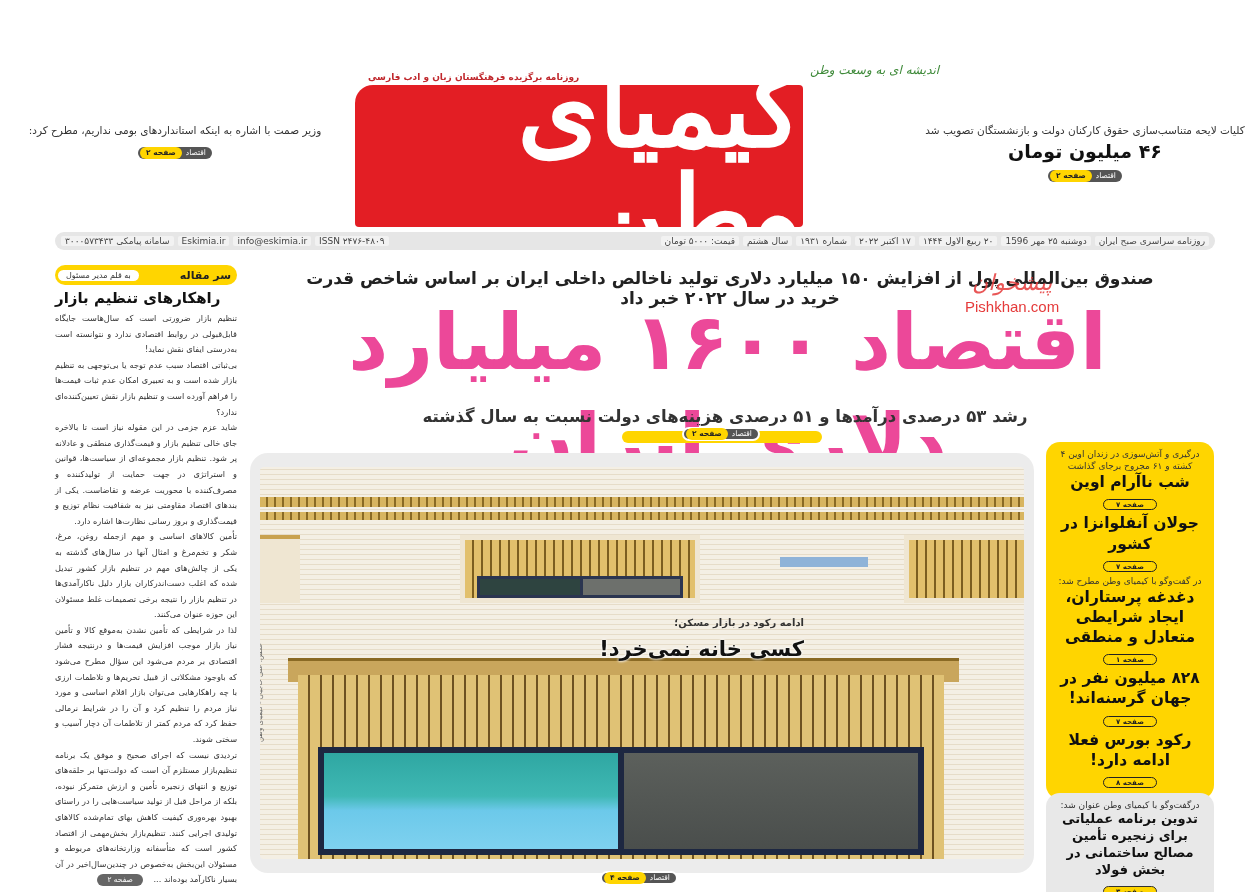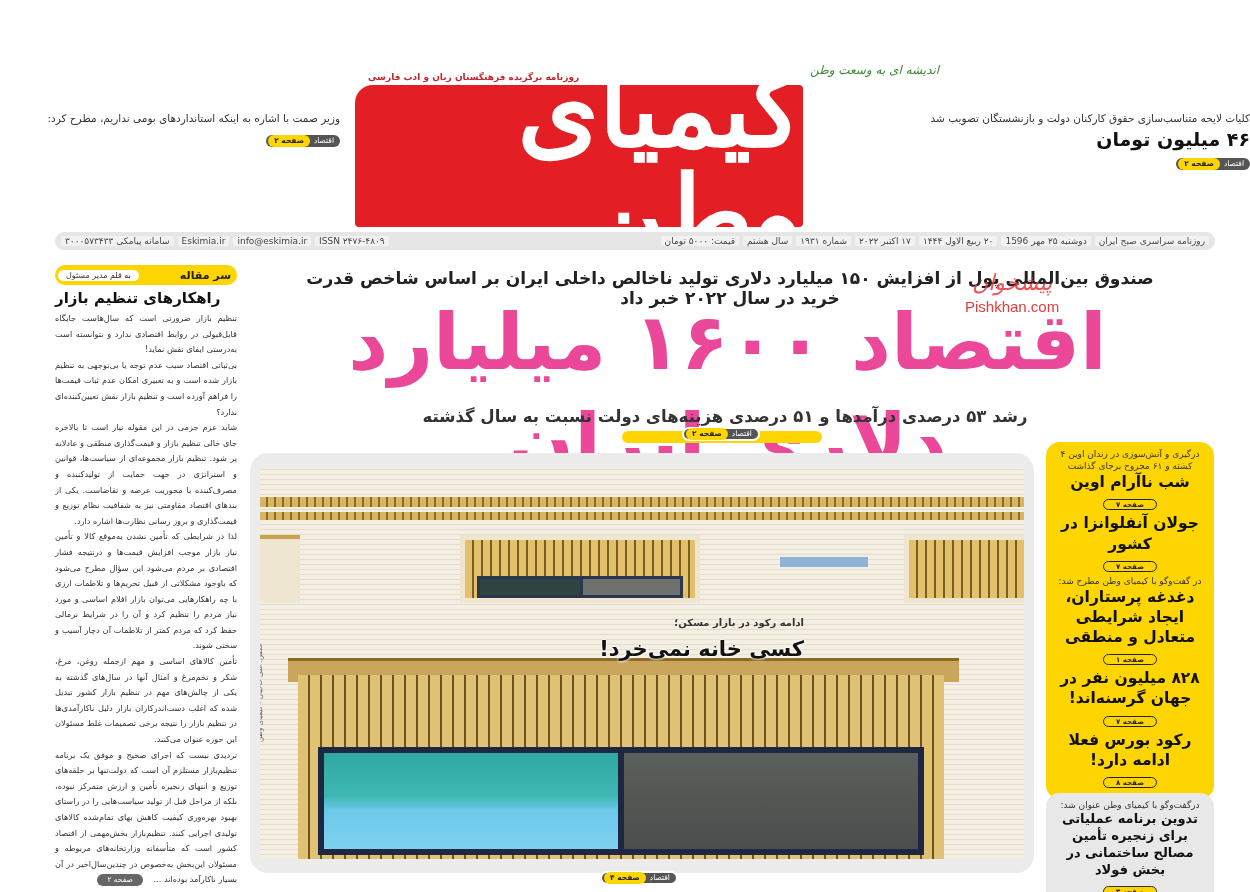--- a/index.html
+++ b/index.html
@@ -18,21 +18,21 @@
     font-size: 104px; line-height: 1; letter-spacing: -2px; transform: translateY(6px);
   }
   .tagline-top {
     position: absolute; left: 368px; top: 72px; font-size: 9px; color: #c0282d; font-weight: bold;
   }
   .slogan {
     position: absolute; left: 810px; top: 63px; font-family: "DejaVu Serif", serif;
     font-style: italic; font-size: 12px; color: #3f8a3a;
   }
 
-  .side-story { position: absolute; top: 112px; width: 330px; }
+  .side-story { position: absolute; top: 124px; width: 330px; text-align: center; }
   .side-story.right { left: 920px; width: 330px; }
   .side-story.left { left: 10px; width: 330px; }
   .side-kicker { font-size: 10.5px; color: #333; margin-bottom: 4px; }
   .side-head { font-size: 19px; font-weight: bold; color: #111; line-height: 1.22; }
   .tag {
     display: inline-flex; align-items: center; gap: 0; margin-top: 4px;
     background: #555; border-radius: 8px; height: 12px; padding: 0 6px 0 2px;
     font-size: 7.5px; color: #fff; line-height: 12px;
   }
   .tag .tag-page { background: #ffd500; color: #222; border-radius: 6px; padding: 0 6px; margin-left: 0; margin-right: 4px; font-weight: bold; }
@@ -186,22 +186,22 @@
 <div class="editorial">
   <div class="ed-header">
     <span class="ed-label">سر مقاله</span>
     <span class="ed-byline">به قلم مدیر مسئول</span>
   </div>
   <div class="ed-title">راهکارهای تنظیم بازار</div>
   <div class="ed-body">
     <p>تنظیم بازار ضرورتی است که سال‌هاست جایگاه قابل‌قبولی در روابط اقتصادی ندارد و نتوانسته است به‌درستی ایفای نقش نماید!</p>
     <p>بی‌ثباتی اقتصاد سبب عدم توجه یا بی‌توجهی به تنظیم بازار شده است و به تعبیری امکان عدم ثبات قیمت‌ها را فراهم آورده است و تنظیم بازار نقش تعیین‌کننده‌ای ندارد؟</p>
     <p>شاید عزم جزمی در این مقوله نیاز است تا بالاخره جای خالی تنظیم بازار و قیمت‌گذاری منطقی و عادلانه پر شود. تنظیم بازار مجموعه‌ای از سیاست‌ها، قوانین و استراتژی در جهت حمایت از تولیدکننده و مصرف‌کننده با محوریت عرضه و تقاضاست. یکی از بندهای اقتصاد مقاومتی نیز به شفافیت نظام توزیع و قیمت‌گذاری و بروز رسانی نظارت‌ها اشاره دارد.</p>
+    <p>تأمین کالاهای اساسی و مهم ازجمله روغن، مرغ، شکر و تخم‌مرغ و امثال آنها در سال‌های گذشته به یکی از چالش‌های مهم در تنظیم بازار کشور تبدیل شده که اغلب دست‌اندرکاران بازار دلیل ناکارآمدی‌ها در تنظیم بازار را نتیجه برخی تصمیمات غلط مسئولان این حوزه عنوان می‌کنند.</p>
     <p>لذا در شرایطی که تأمین نشدن به‌موقع کالا و تأمین نیاز بازار موجب افزایش قیمت‌ها و درنتیجه فشار اقتصادی بر مردم می‌شود این سؤال مطرح می‌شود که باوجود مشکلاتی از قبیل تحریم‌ها و تلاطمات ارزی با چه راهکارهایی می‌توان بازار اقلام اساسی و مورد نیاز مردم را تنظیم کرد و آن را در شرایط نرمالی حفظ کرد که مردم کمتر از تلاطمات آن دچار آسیب و سختی شوند.</p>
-    <p>تأمین کالاهای اساسی و مهم ازجمله روغن، مرغ، شکر و تخم‌مرغ و امثال آنها در سال‌های گذشته به یکی از چالش‌های مهم در تنظیم بازار کشور تبدیل شده که اغلب دست‌اندرکاران بازار دلیل ناکارآمدی‌ها در تنظیم بازار را نتیجه برخی تصمیمات غلط مسئولان این حوزه عنوان می‌کنند.</p>
     <p><span>تردیدی نیست که اجرای صحیح و موفق یک برنامه تنظیم‌بازار مستلزم آن است که دولت‌تنها بر حلقه‌های توزیع و انتهای زنجیره تأمین و ارزش متمرکز نبوده، بلکه از مراحل قبل از تولید سیاست‌هایی را در راستای بهبود بهره‌وری کیفیت کاهش بهای تمام‌شده کالاهای تولیدی اجرایی کنند. تنظیم‌بازار بخش‌مهمی از اقتصاد کشور است که متأسفانه وزارتخانه‌های مربوطه و مسئولان این‌بخش به‌خصوص در چندین‌سال‌اخیر در آن بسیار ناکارآمد بوده‌اند ...</span> <span class="ed-more">صفحه ۲</span></p>
   </div>
 </div>
 
 <div class="main-kicker">صندوق بین‌المللی پول از افزایش ۱۵۰ میلیارد دلاری تولید ناخالص داخلی ایران بر اساس شاخص قدرت خرید در سال ۲۰۲۲ خبر داد</div>
 <div class="watermark">
   <div class="wm-fa">پیشخوان</div>
   <div class="wm-en">Pishkhan.com</div>
 </div>
 <div class="main-headline">اقتصاد ۱۶۰۰ میلیارد دلاری ایران</div>

